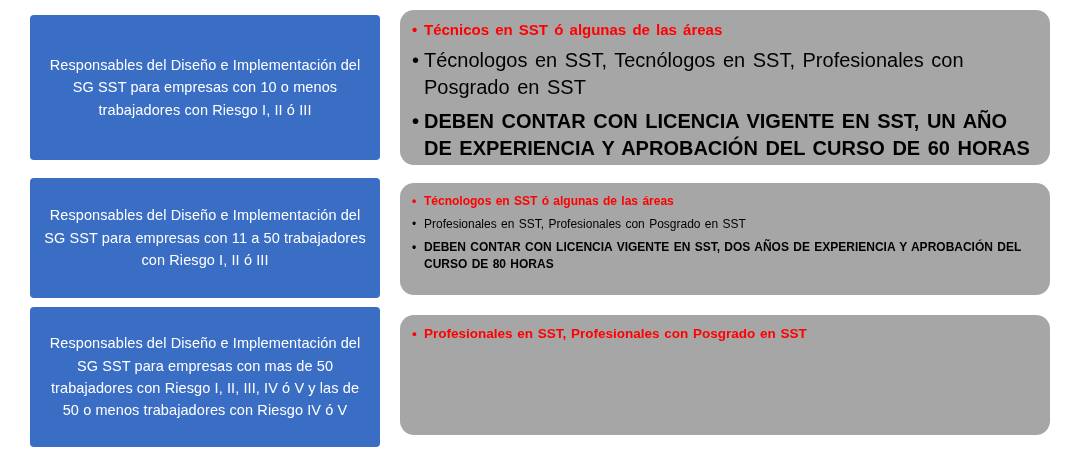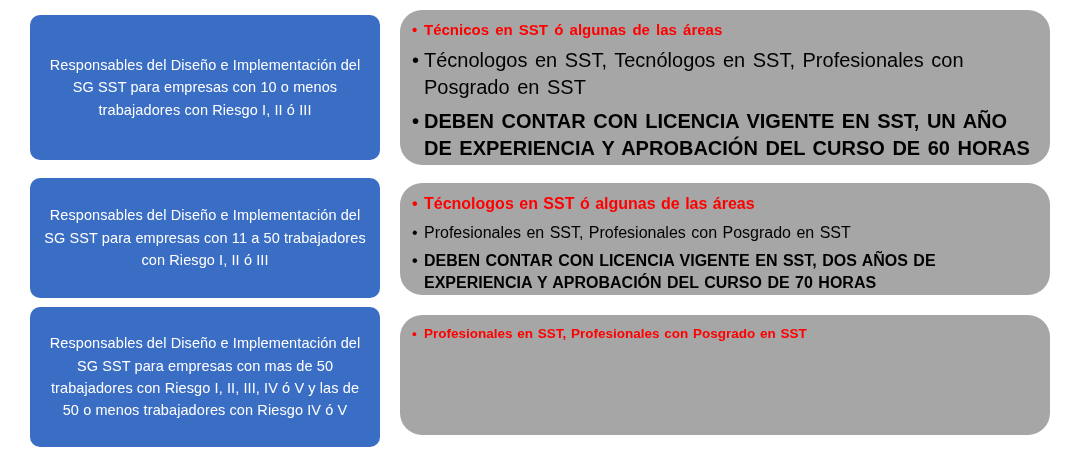--- a/index.html
+++ b/index.html
@@ -24,42 +24,42 @@
     position: absolute;
     display: flex;
     align-items: stretch;
   }
   .row-1 { left: 30px; top: 10px; width: 1020px; height: 155px; }
   .row-2 { left: 30px; top: 178px; width: 1020px; height: 120px; }
   .row-3 { left: 30px; top: 307px; width: 1020px; height: 140px; }
 
   .left-box {
     background: #3A6DC4;
-    border-radius: 10px;
+    border-radius: 4px;
     color: #ffffff;
     display: flex;
     align-items: center;
     justify-content: center;
     text-align: center;
     padding: 6px 14px;
     box-sizing: border-box;
   }
   .row-1 .left-box { width: 350px; height: 145px; margin-top: 5px; }
   .row-2 .left-box { width: 350px; height: 120px; }
   .row-3 .left-box { width: 350px; height: 140px; }
 
   .left-text {
     font-size: 14.5px;
     line-height: 1.55;
     letter-spacing: 0.1px;
   }
 
   .right-box {
     background: #A6A6A6;
-    border-radius: 22px;
+    border-radius: 14px;
     box-sizing: border-box;
     padding: 10px 14px 10px 10px;
   }
   .row-1 .right-box { width: 650px; height: 155px; margin-left: 20px; }
   .row-2 .right-box { width: 650px; height: 112px; margin-left: 20px; margin-top: 5px; }
   .row-3 .right-box { width: 650px; height: 120px; margin-left: 20px; margin-top: 8px; }
 
   .bullet-list {
     list-style: none;
     margin: 0;
@@ -83,21 +83,21 @@
   }
   .bullet-item.red::before { color: #FF0000; }
   .bullet-item.bold {
     font-weight: bold;
   }
 
   
   .row-1 .bullet-item { font-size: 20px; line-height: 1.35; margin-bottom: 7px; word-spacing: 2px; }
   .row-1 .bullet-item.red { font-size: 15px; }
   
-  .row-2 .bullet-item { font-size: 16px; line-height: 1.35; margin-bottom: 7px; word-spacing: 1px; }
+  .row-2 .bullet-item { font-size: 12px; line-height: 1.35; margin-bottom: 7px; word-spacing: 1px; }
   
   .row-3 .bullet-item { font-size: 13.5px; line-height: 1.35; margin-bottom: 7px; word-spacing: 1px; }
 
   .inline-bold { font-weight: bold; }
 </style>
 </head>
 <body>
 
 <div class="diagram">
 
@@ -115,21 +115,21 @@
   </div>
 
   <div class="row row-2">
     <div class="left-box">
       <div class="left-text">Responsables del Diseño e Implementación del SG SST para empresas con 11 a 50 trabajadores con Riesgo I, II ó III</div>
     </div>
     <div class="right-box">
       <ul class="bullet-list">
         <li class="bullet-item red">Técnologos en SST ó algunas  de las  áreas</li>
         <li class="bullet-item">Profesionales en SST, Profesionales con Posgrado en SST</li>
-        <li class="bullet-item bold">DEBEN CONTAR CON LICENCIA VIGENTE EN SST, DOS AÑOS DE EXPERIENCIA Y APROBACIÓN DEL CURSO DE 70 HORAS</li>
+        <li class="bullet-item bold">DEBEN CONTAR CON LICENCIA VIGENTE EN SST, DOS AÑOS DE EXPERIENCIA Y APROBACIÓN DEL CURSO DE 80 HORAS</li>
       </ul>
     </div>
   </div>
 
   <div class="row row-3">
     <div class="left-box">
       <div class="left-text">Responsables del Diseño e Implementación del SG SST para empresas con mas de 50 trabajadores con Riesgo I, II, III, IV ó V y las de 50 o menos trabajadores con Riesgo IV ó V</div>
     </div>
     <div class="right-box">
       <ul class="bullet-list">

